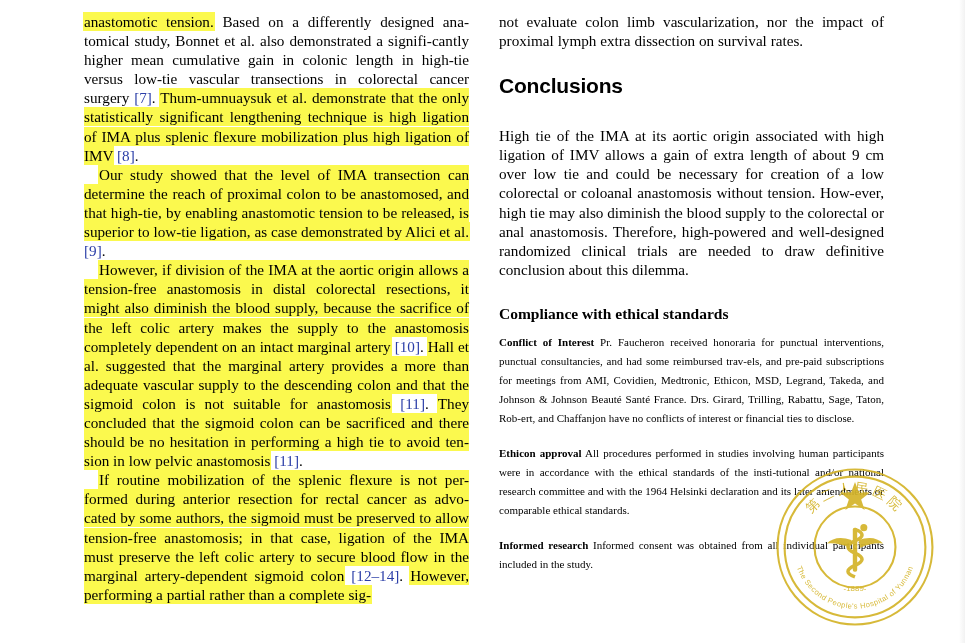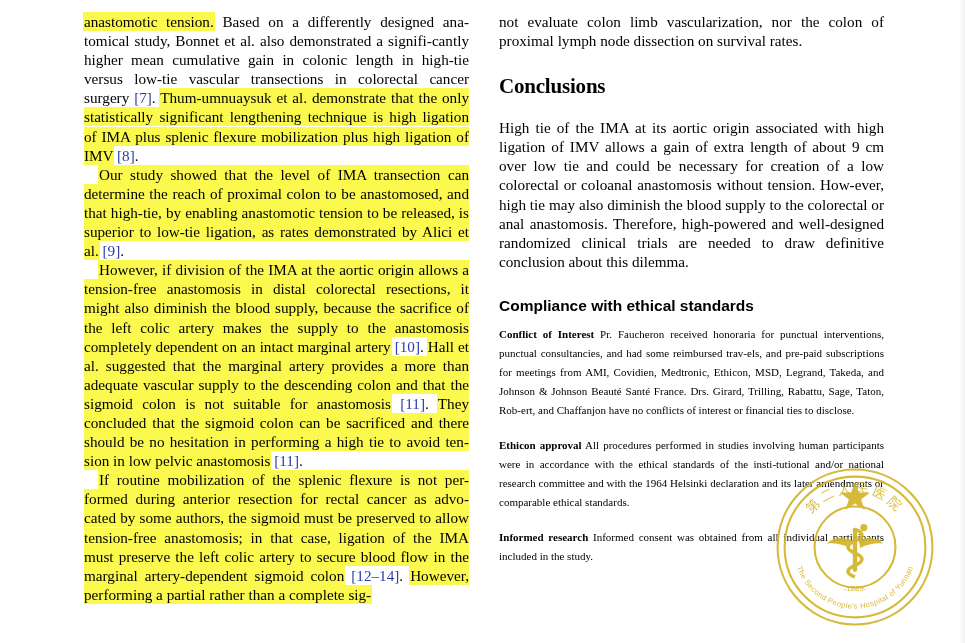--- a/index.html
+++ b/index.html
@@ -70,28 +70,28 @@
     text-indent: 15px;
   }
   .hl {
     background: #fbf94e;
     box-shadow: 0 0 0 1px #fbf94e;
   }
   .ref {
     color: #2b3ea8;
   }
   h2.section {
-    font-family: Liberation Serif, serif;
+    font-family: Liberation Sans, sans-serif;
     font-size: 21px;
     font-weight: bold;
-    margin: 24px 0 19px 0;
+    margin: 24px 0 28px 0;
     letter-spacing: -0.2px;
   }
   h3.subsection {
-    font-family: Liberation Sans, sans-serif;
+    font-family: Liberation Serif, serif;
     font-size: 15.5px;
     font-weight: bold;
     margin: 26px 0 10px 0;
   }
   p.small {
     font-size: 11px;
     line-height: 19px;
   }
   .runin {
     font-weight: bold;
@@ -116,36 +116,36 @@
 
   <div class="columns">
 
     <div class="col">
 
       <p>
         <span class="hl">anastomotic tension.</span><span> Based on a differently designed ana-tomical study, Bonnet et al. also demonstrated a signifi-cantly higher mean cumulative gain in colonic length in high-tie versus low-tie vascular transections in colorectal cancer surgery </span><span class="ref">[7]</span><span>. </span><span class="hl">Thum-umnuaysuk et al. demonstrate that the only statistically significant lengthening technique is high ligation of IMA plus splenic flexure mobilization plus high ligation of IMV</span><span> </span><span class="ref">[8]</span><span>.</span>
       </p>
 
       <p class="indent">
-        <span class="hl">Our study showed that the level of IMA transection can determine the reach of proximal colon to be anastomosed, and that high-tie, by enabling anastomotic tension to be released, is superior to low-tie ligation, as rates demonstrated by Alici et al.</span><span> </span><span class="ref">[9]</span><span>.</span>
+        <span class="hl">Our study showed that the level of IMA transection can determine the reach of proximal colon to be anastomosed, and that high-tie, by enabling anastomotic tension to be released, is superior to low-tie ligation, as case demonstrated by Alici et al.</span><span> </span><span class="ref">[9]</span><span>.</span>
       </p>
 
       <p class="indent">
         <span class="hl">However, if division of the IMA at the aortic origin allows a tension-free anastomosis in distal colorectal resections, it might also diminish the blood supply, because the sacrifice of the left colic artery makes the supply to the anastomosis completely dependent on an intact marginal artery</span><span> </span><span class="ref">[10]</span><span>. </span><span class="hl">Hall et al. suggested that the marginal artery provides a more than adequate vascular supply to the descending colon and that the sigmoid colon is not suitable for anastomosis</span><span> </span><span class="ref">[11]</span><span>. </span><span class="hl">They concluded that the sigmoid colon can be sacrificed and there should be no hesitation in performing a high tie to avoid ten-sion in low pelvic anastomosis</span><span> </span><span class="ref">[11]</span><span>.</span>
       </p>
 
       <p class="indent">
         <span class="hl">If routine mobilization of the splenic flexure is not per-formed during anterior resection for rectal cancer as advo-cated by some authors, the sigmoid must be preserved to allow tension-free anastomosis; in that case, ligation of the IMA must preserve the left colic artery to secure blood flow in the marginal artery-dependent sigmoid colon</span><span> </span><span class="ref">[12–14]</span><span>. </span><span class="hl">However, performing a partial rather than a complete sig-</span>
       </p>
 
     </div>
 
     <div class="col">
 
-      <p>not evaluate colon limb vascularization, nor the colon of proximal lymph node dissection on survival rates.</p>
+      <p>not evaluate colon limb vascularization, nor the impact of proximal lymph extra dissection on survival rates.</p>
 
       <h2 class="section">Conclusions</h2>
 
       <p>High tie of the IMA at its aortic origin associated with high ligation of IMV allows a gain of extra length of about 9 cm over low tie and could be necessary for creation of a low colorectal or coloanal anastomosis without tension. How-ever, high tie may also diminish the blood supply to the colorectal or anal anastomosis. Therefore, high-powered and well-designed randomized clinical trials are needed to draw definitive conclusion about this dilemma.</p>
 
       <h3 class="subsection">Compliance with ethical standards</h3>
 
       <p class="small">
         <span class="runin">Conflict of Interest</span><span> Pr. Faucheron received honoraria for punctual interventions, punctual consultancies, and had some reimbursed trav-els, and pre-paid subscriptions for meetings from AMI, Covidien, Medtronic, Ethicon, MSD, Legrand, Takeda, and Johnson &amp; Johnson Beauté Santé France. Drs. Girard, Trilling, Rabattu, Sage, Taton, Rob-ert, and Chaffanjon have no conflicts of interest or financial ties to disclose.</span>
       </p>

